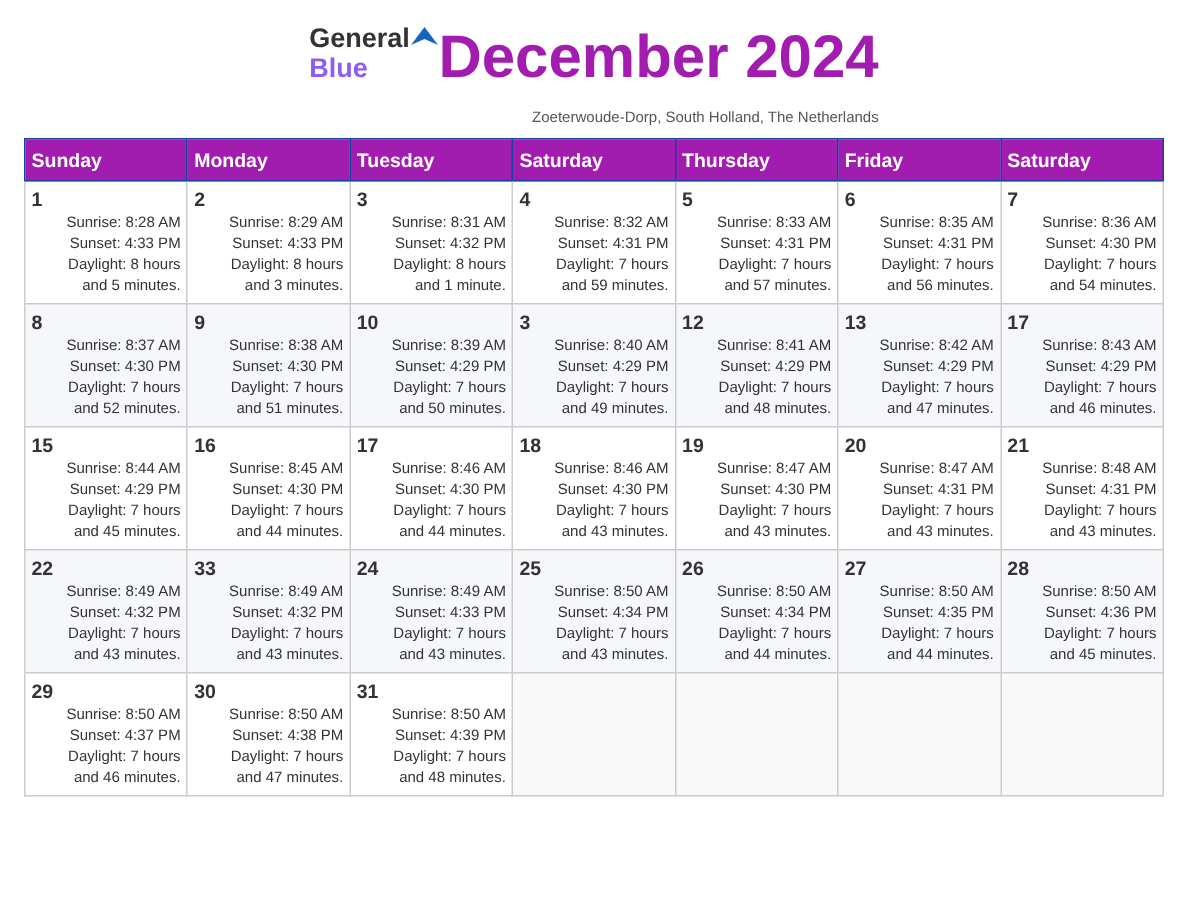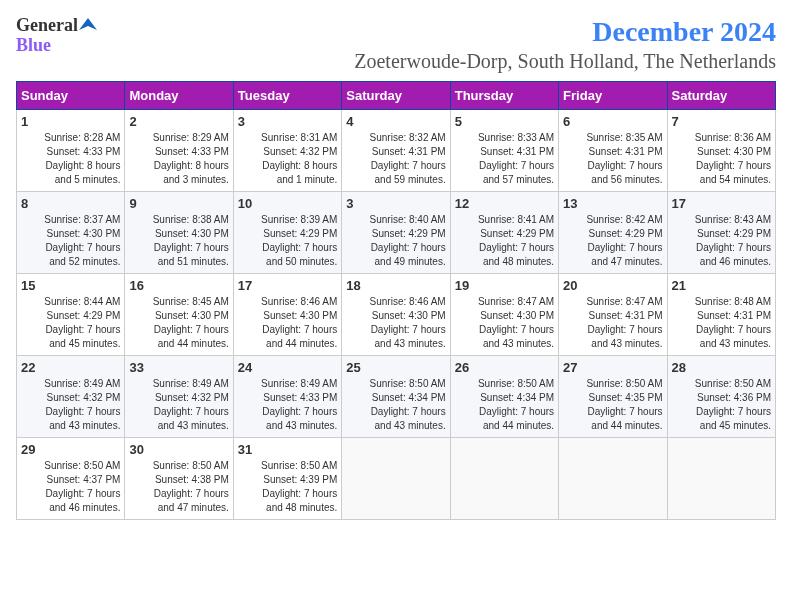--- a/index.html
+++ b/index.html
@@ -5,24 +5,23 @@
     * { box-sizing: border-box; margin: 0; padding: 0; }
     body {
       font-family: Arial, sans-serif;
       background: #fff;
       width: 792px;
       min-height: 612px;
       padding: 16px;
     }
     .header-area {
       display: flex;
-      justify-content: space-between;
+      justify-content: center;
       align-items: flex-start;
       margin-bottom: 4px;
-      font-family: Liberation Serif, serif;
     }
     .logo {
       display: flex;
       flex-direction: column;
       align-items: flex-start;
       line-height: 1.1;
     }
     .logo-text-general {
       font-size: 18px;
       font-weight: bold;
@@ -30,28 +29,28 @@
     }
     .logo-text-blue {
       font-size: 18px;
       font-weight: bold;
       color: #8b5cf6;
     }
     .title-area {
       text-align: right;
     }
     .calendar-title {
-      font-size: 28px;
-      font-weight: bold;
-      color: #3b82f6;
+      font-size: 40px;
+      font-weight: bold;
+      color: #a21caf;
     }
     .calendar-subtitle {
-      font-size: 20px;
+      font-size: 10px;
       color: #555;
-      margin-top: 2px;
+      margin-top: 12px;
     }
     .calendar-table {
       width: 100%;
       border-collapse: collapse;
       table-layout: fixed;
       margin-top: 8px;
     }
     .calendar-table thead th {
       background-color: #a21caf;
       color: #fff;

